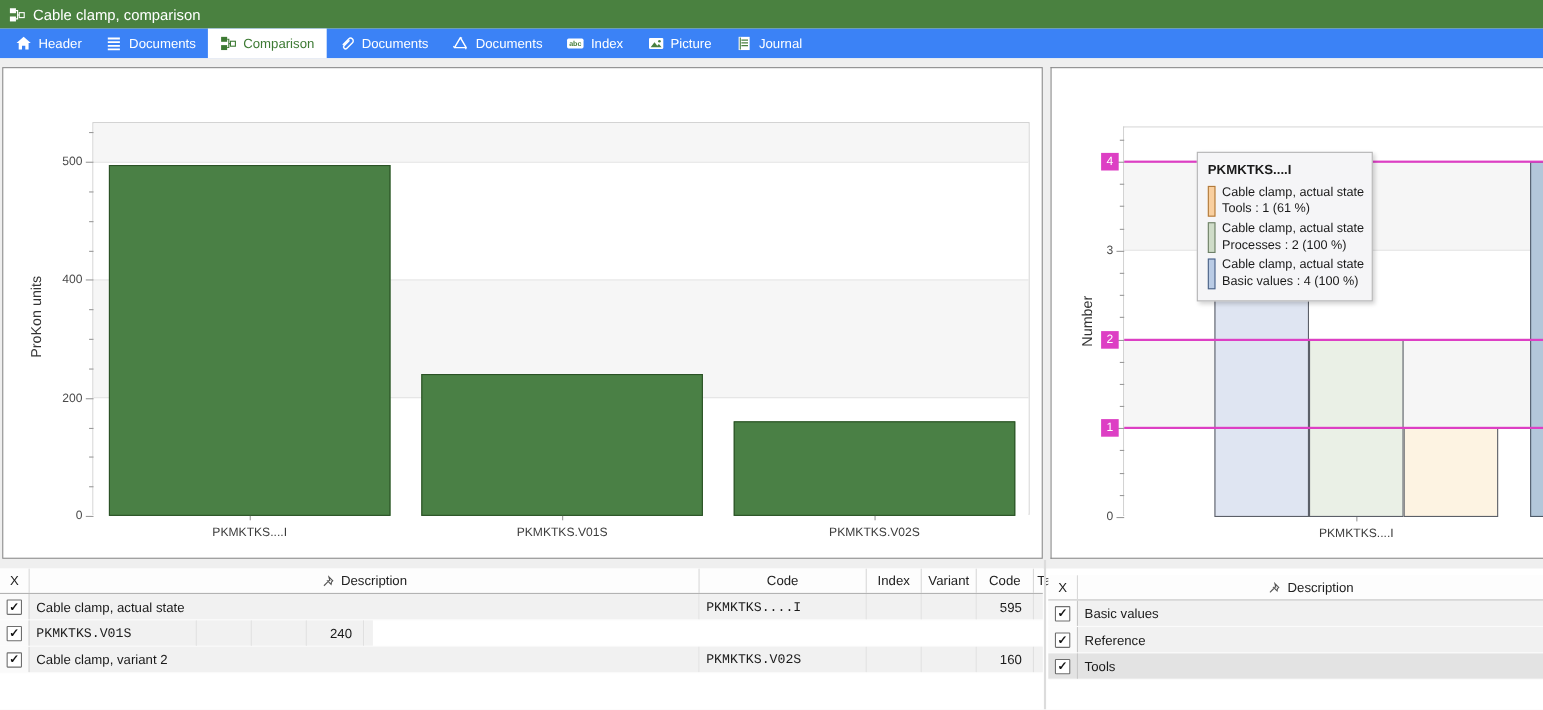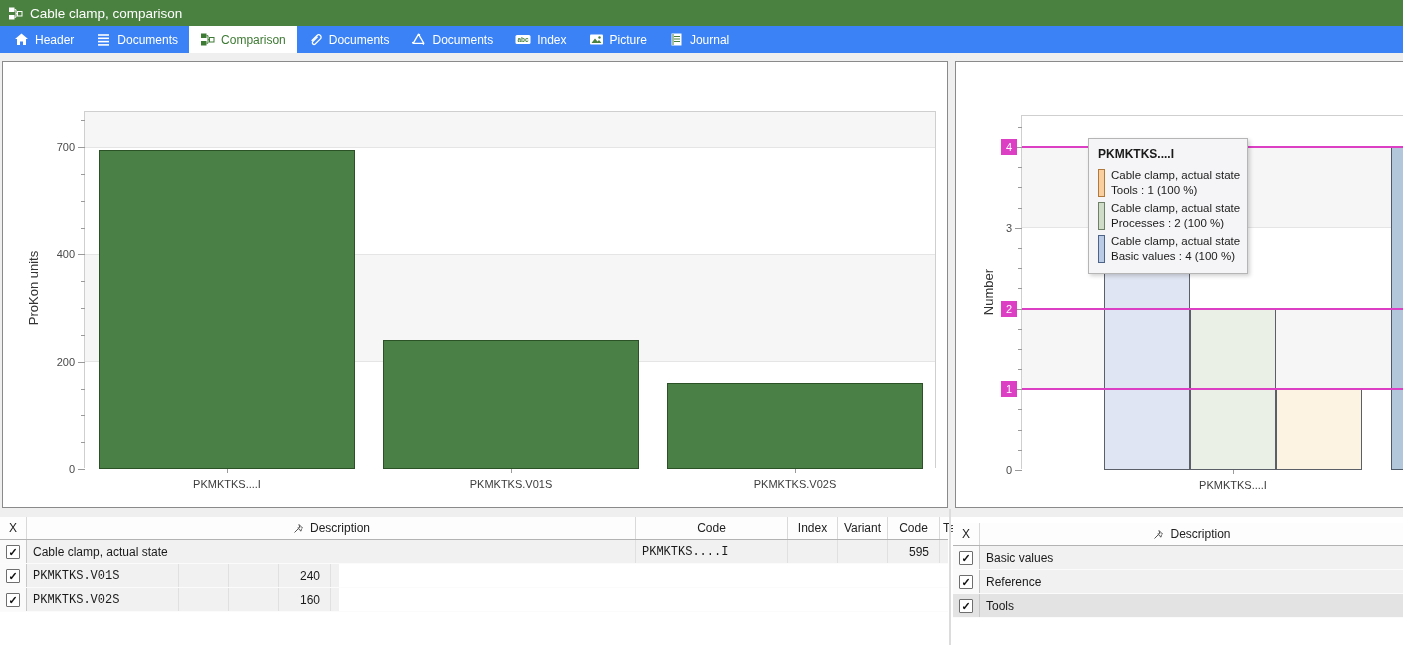--- a/index.html
+++ b/index.html
@@ -196,21 +196,21 @@
       <div class="tick minor" style="top: 88.6667px;"></div>
       <div class="tick minor" style="top: 61.8333px;"></div>
       <div class="tick minor" style="top: 8.16667px;"></div>
       <div class="tick major" style="top: 357px;"></div>
       <div class="tick major" style="top: 249.667px;"></div>
       <div class="tick major" style="top: 142.333px;"></div>
       <div class="tick major" style="top: 35px;"></div>
       <div class="ytick-label" style="top: 349px;">0</div>
       <div class="ytick-label" style="top: 241.667px;">200</div>
       <div class="ytick-label" style="top: 134.333px;">400</div>
-      <div class="ytick-label" style="top: 27px;">700</div>
+      <div class="ytick-label" style="top: 27px;">500</div>
       <div class="gbar" style="left: 14px; width: 256px; top: 37.6833px; height: 319.317px; background: rgb(74, 128, 69); border-color: rgb(43, 82, 38);"></div>
       <div class="xtick" style="left: 142px; top: 357px;"></div>
       <div class="xcat-label" style="left: 14px; width: 256px; top: 366px;">PKMKTKS....I</div>
       <div class="gbar" style="left: 298px; width: 256px; top: 228.2px; height: 128.8px; background: rgb(74, 128, 69); border-color: rgb(43, 82, 38);"></div>
       <div class="xtick" style="left: 426px; top: 357px;"></div>
       <div class="xcat-label" style="left: 298px; width: 256px; top: 366px;">PKMKTKS.V01S</div>
       <div class="gbar" style="left: 582px; width: 256px; top: 271.133px; height: 85.8667px; background: rgb(74, 128, 69); border-color: rgb(43, 82, 38);"></div>
       <div class="xtick" style="left: 710px; top: 357px;"></div>
       <div class="xcat-label" style="left: 582px; width: 256px; top: 366px;">PKMKTKS.V02S</div>
     </div>
@@ -261,21 +261,21 @@
       <div class="hline" style="top: 30px; background: rgb(221, 63, 196);"></div>
       <div class="ybadge" style="top: 23px; background: rgb(221, 63, 196);">4</div>
     </div>
   <div class="tooltip">
     <div class="tt-title">PKMKTKS....I</div>
     <div id="ttEntries">
         <div class="tt-entry">
           <div class="tt-swatch" style="background: rgb(249, 207, 159); border-color: rgb(177, 122, 60);"></div>
           <div class="tt-lines">
             <div>Cable clamp, actual state</div>
-            <div>Tools : 1 (100 %)</div>
+            <div>Tools : 1 (61 %)</div>
           </div>
         </div>
         <div class="tt-entry">
           <div class="tt-swatch" style="background: rgb(207, 220, 200); border-color: rgb(110, 128, 104);"></div>
           <div class="tt-lines">
             <div>Cable clamp, actual state</div>
             <div>Processes : 2 (100 %)</div>
           </div>
         </div>
         <div class="tt-entry">
@@ -326,20 +326,21 @@
         <div class="tcell c-code cell-left mono">PKMKTKS.V01S</div>
         <div class="tcell c-idx"></div>
         <div class="tcell c-var"></div>
         <div class="tcell c-units cell-right">240</div>
         <div class="tcell c-ta"></div>
       </div>
       <div class="trow">
         <div class="tcell xc c-x">
           <div class="cb">✓</div>
         </div>
+        <div class="tcell c-desc cell-left">Cable clamp, variant 2</div>
         <div class="tcell c-code cell-left mono">PKMKTKS.V02S</div>
         <div class="tcell c-idx"></div>
         <div class="tcell c-var"></div>
         <div class="tcell c-units cell-right">160</div>
         <div class="tcell c-ta"></div>
       </div>
     </div>
 </div>
 
 <div class="tbl-divider"></div>

